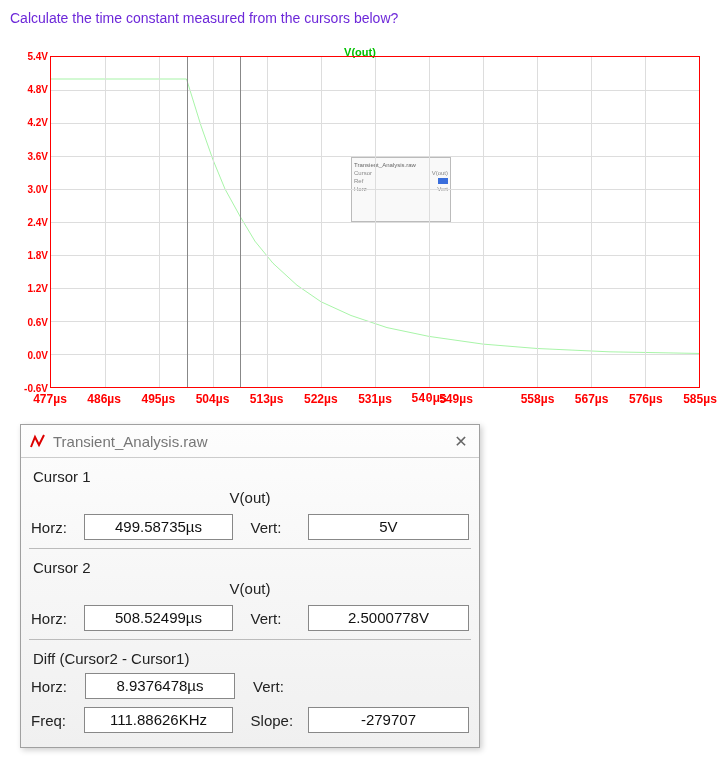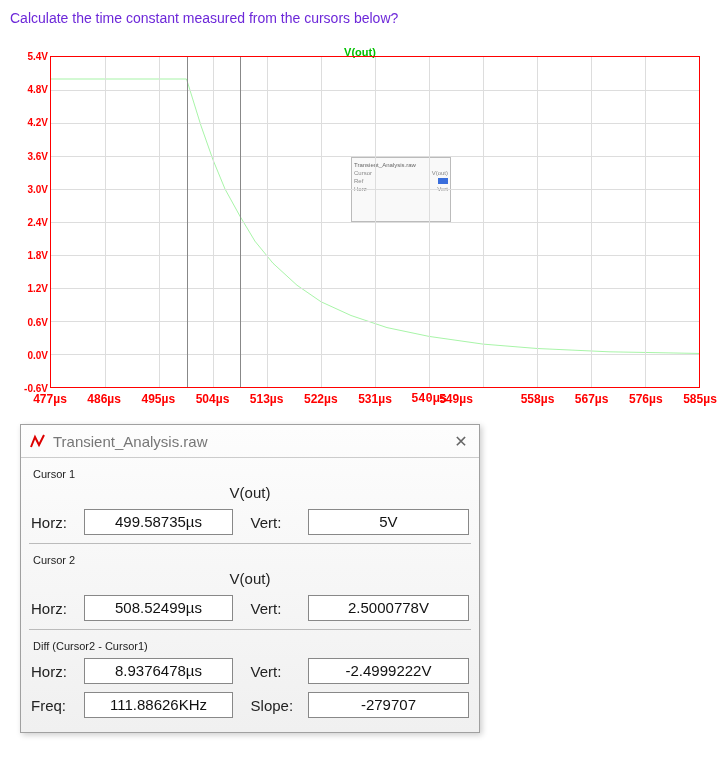--- a/index.html
+++ b/index.html
@@ -112,21 +112,21 @@
   .dlg-title .spacer { flex:1; }
   .dlg-title .close {
     width: 20px; height: 20px;
     display:inline-flex; align-items:center; justify-content:center;
     color:#666; font-size:16px;
     cursor:pointer;
   }
   .dlg-body { padding: 4px 8px 10px 8px; }
   .section-label {
     padding: 6px 4px 2px 4px;
-    font-size: 11px;
+    font-size: 15px;
     color: #222;
   }
   .vout-head {
     text-align: center;
     font-size: 15px;
     color: #222;
     padding: 2px 0 4px 0;
   }
   .row {
     display: flex;
@@ -263,21 +263,20 @@
       <span class="field w1">508.52499µs</span>
       <span class="lbl2">Vert:</span>
       <span class="field w2">2.5000778V</span>
     </div>
     <div class="divider"></div>
     <div class="section-label">Diff (Cursor2 - Cursor1)</div>
     <div class="row">
       <span class="lbl">Horz:</span>
       <span class="field w1">8.9376478µs</span>
       <span class="lbl2">Vert:</span>
-      <span class="field w2">-2.4999222V</span>
     </div>
     <div class="row">
       <span class="lbl">Freq:</span>
       <span class="field w1">111.88626KHz</span>
       <span class="lbl2">Slope:</span>
       <span class="field w2">-279707</span>
     </div>
   </div>
 </div>
 

